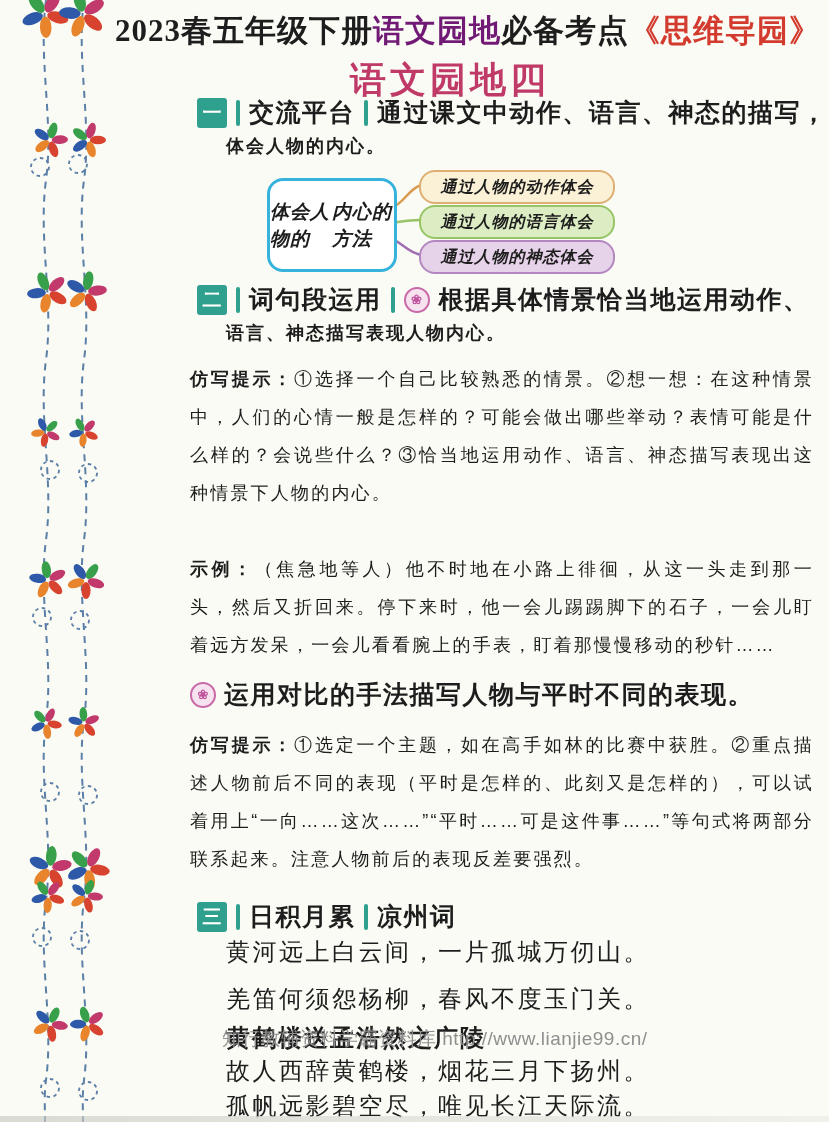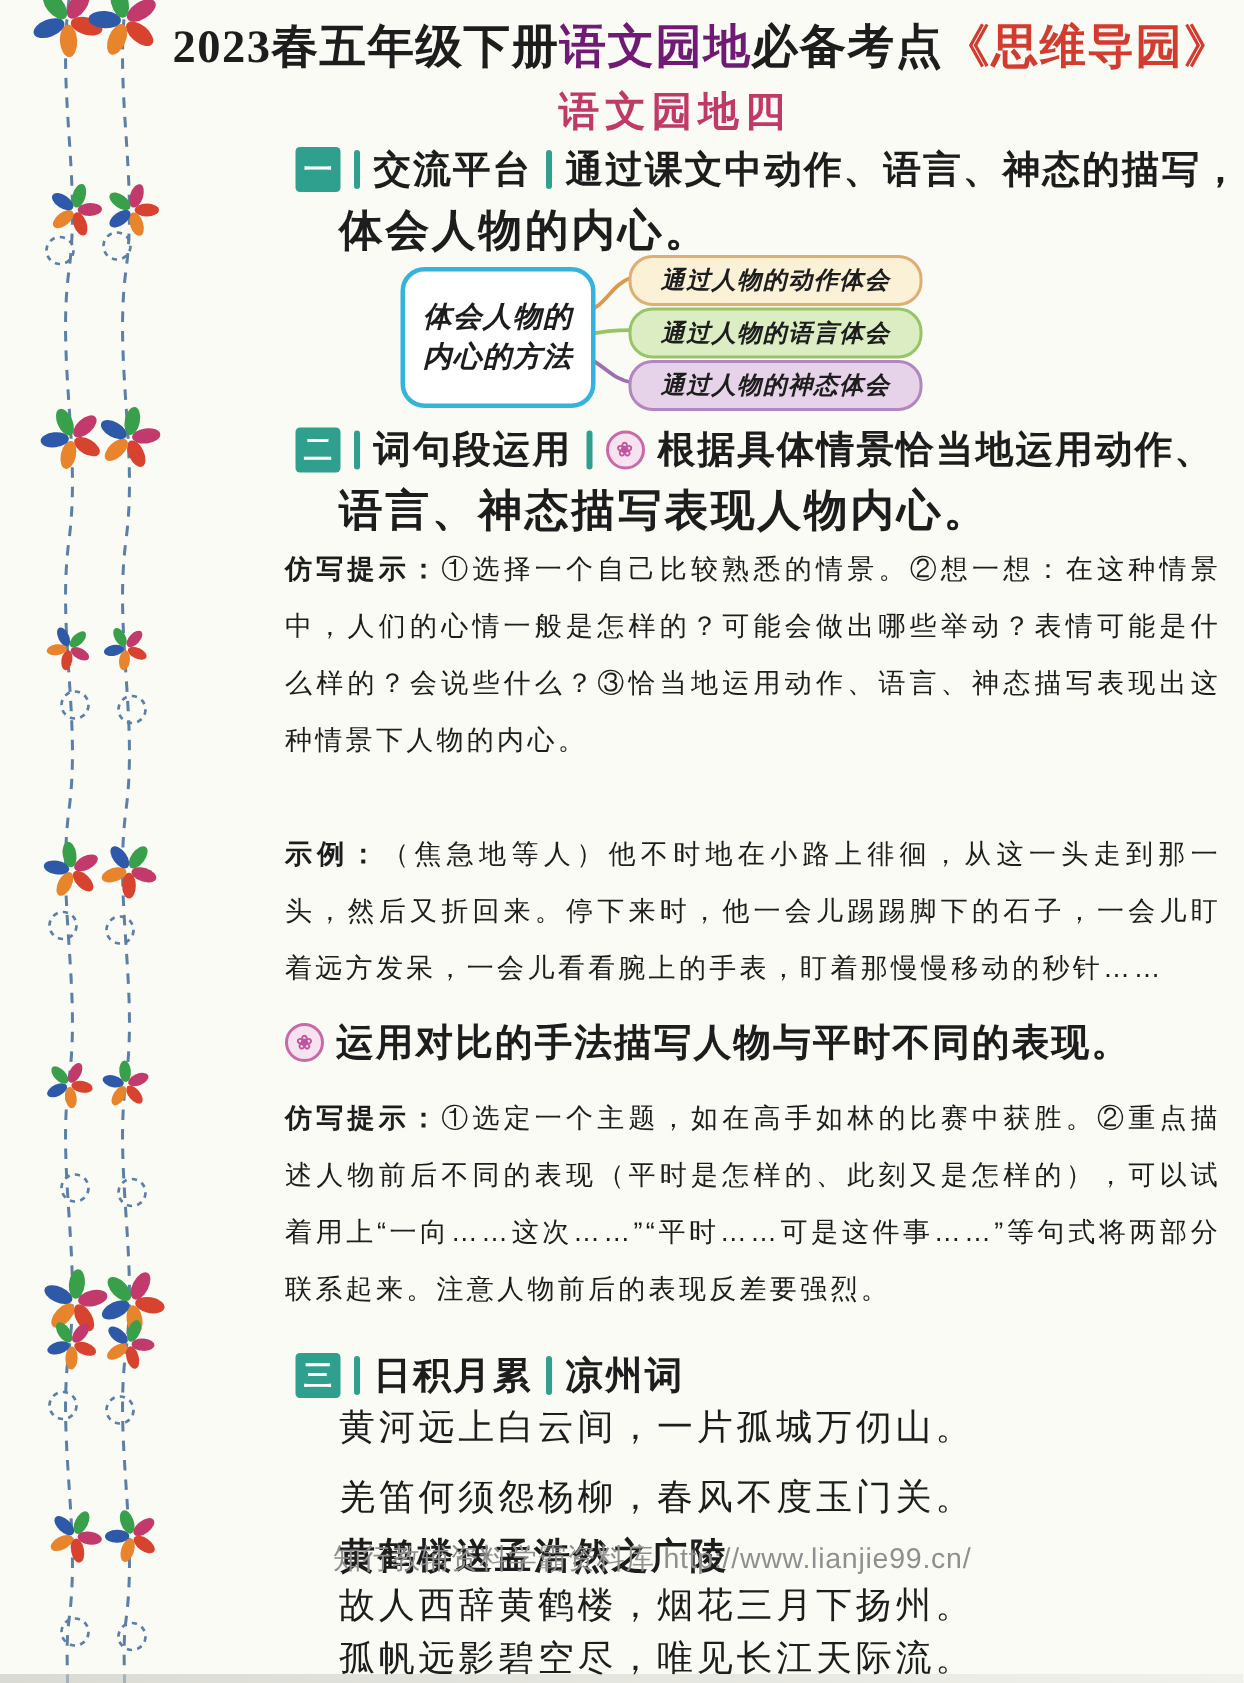--- a/index.html
+++ b/index.html
@@ -11,44 +11,44 @@
   
   .hd-title{
     position:absolute;top:10px;left:115px;width:670px;text-align:center;
     font-family:"Liberation Serif", serif;font-weight:bold;font-size:31px;letter-spacing:1px;
     white-space:nowrap;
   }
   .t-blue{color:#701a75;}
   .t-red{color:#d23b2e;}
   .hd-sub{
     position:absolute;top:56px;left:115px;width:670px;text-align:center;
-    font-size:27px;font-weight:bold;color:#c03a68;letter-spacing:4px;
+    font-size:36px;font-weight:bold;color:#c03a68;letter-spacing:4px;
   }
   
   .sec-row{
     position:absolute;left:197px;display:flex;align-items:center;gap:9px;
     font-weight:bold;font-size:25px;white-space:nowrap;letter-spacing:1.5px;
   }
   .num-box{
     width:30px;height:30px;background:#2fa08d;color:#ffffff;border-radius:3px;
     display:flex;align-items:center;justify-content:center;font-size:19px;flex:0 0 auto;
     letter-spacing:0;
   }
   .tbar{width:4px;height:26px;background:#2fa08d;border-radius:2px;flex:0 0 auto;}
   .cont-line{
-    position:absolute;left:226px;font-weight:bold;font-size:29px;letter-spacing:2px;white-space:nowrap;
+    position:absolute;left:226px;font-weight:bold;font-size:18px;letter-spacing:2px;white-space:nowrap;
   }
   .author{font-weight:normal;font-size:22px;letter-spacing:2px;}
   
   .mindmap{position:absolute;left:263px;top:168px;width:352px;height:108px;}
   .mm-svg{position:absolute;left:0;top:0;}
   .root-box{
     position:absolute;left:4px;top:10px;width:124px;height:88px;
     border:3.5px solid #36b3dc;border-radius:16px;background:#ffffff;
-    display:flex;flex-direction:column;align-items:center;justify-content:center;
+    display:flex;align-items:center;justify-content:center;
     font-weight:bold;font-size:19px;line-height:27px;font-style:italic;letter-spacing:1px;
   }
   .pill{
     position:absolute;left:156px;width:192px;height:30px;border-radius:16px;
     display:flex;align-items:center;justify-content:center;
     font-size:16px;font-weight:bold;font-style:italic;letter-spacing:1px;white-space:nowrap;
   }
   .pill-0{top:2px;background:#faf1d6;border:2px solid #dfae72;}
   .pill-1{top:37px;background:#dcedc3;border:2px solid #97c465;}
   .pill-2{top:72px;background:#e7d3e9;border:2px solid #b287bf;}

